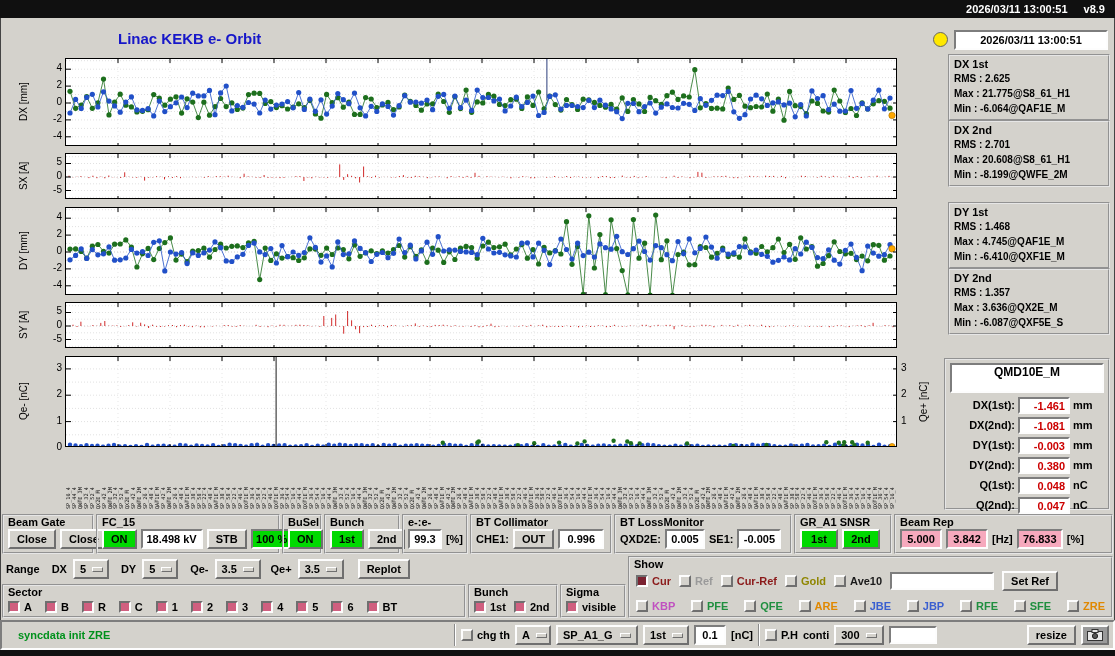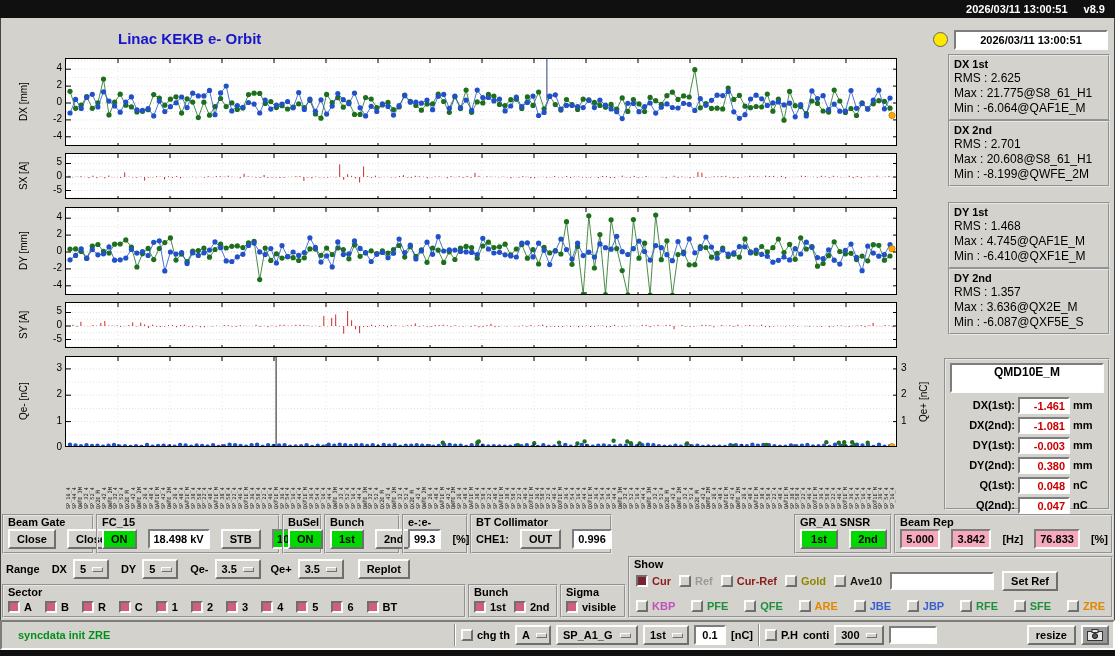--- a/index.html
+++ b/index.html
@@ -23,34 +23,34 @@
 
   .sunken{border:2px solid;border-color:#7d7d7d #fdfdfd #fdfdfd #7d7d7d}
 
   .lamp{position:absolute;left:933px;top:32px;width:15px;height:15px;border-radius:50%;
     background:#ffe800;border:1px solid #666}
   .tsbox{position:absolute;left:954px;top:30px;width:154px;height:20px;background:#fff;
     display:flex;align-items:center;justify-content:center;font-size:11px;font-weight:bold}
 
   .statbox{position:absolute;left:948px;width:162px;border:2px groove #e6e6e6;padding:1px 4px 3px;background:#d4d2cc}
   .stat-title{font-weight:bold;font-size:11px;line-height:14px}
-  .stat-line{font-size:12px;font-weight:normal;line-height:15px;white-space:nowrap}
+  .stat-line{font-size:10px;font-weight:bold;line-height:15px;white-space:nowrap}
 
   .qmdbox{position:absolute;left:944px;top:358px;width:166px;height:152px;border:2px groove #e6e6e6;background:#d4d2cc}
   .qmd-title{margin:3px 4px 2px;background:#fff;text-align:center;font-weight:bold;font-size:12px;
     height:30px;line-height:14px}
   .qmd-row{display:flex;align-items:center;gap:3px;padding:0 11px;height:20px}
   .qmd-label{width:58px;text-align:right;font-size:11px;font-weight:bold}
   .qmd-val{width:52px;background:#fff;color:#cc0000;font-weight:bold;font-size:11px;
     text-align:right;padding:1px 3px;height:17px}
   .qmd-unit{font-size:11px;font-weight:bold}
 
   .grp{position:absolute;border:2px groove #e6e6e6}
   .grp-label{position:absolute;top:0;left:4px;font-size:11px;font-weight:bold;line-height:13px;white-space:nowrap}
-  .grp-row{position:absolute;left:4px;right:3px;bottom:3px;display:flex;align-items:center;gap:11px}
+  .grp-row{position:absolute;left:4px;right:3px;bottom:3px;display:flex;align-items:center;gap:4px}
 
   .btn{background:#d4d2cc;border:2px solid;border-color:#fdfdfd #6f6f6f #6f6f6f #fdfdfd;
     font-family:"Liberation Sans",sans-serif;font-size:11px;font-weight:bold;height:20px;
     display:inline-flex;align-items:center;justify-content:center;padding:0 7px;white-space:nowrap;color:#000}
   .btn-green{background:#00d900}
   .disp{background:#fff;height:20px;display:inline-flex;align-items:center;justify-content:center;
     font-weight:bold;font-size:11px;padding:0 4px;white-space:nowrap;
     border:2px solid;border-color:#7d7d7d #fdfdfd #fdfdfd #7d7d7d}
   .disp-green{background:#00d900}
   .disp-pink{background:#f6a9bd}
@@ -1881,20 +1881,29 @@
 
   <div class="grp" style="left:470px;top:514px;width:142px;height:40px">
     <div class="grp-label">BT Collimator</div>
     <div class="grp-row">
       <span class="lbl">CHE1:</span>
       <button class="btn">OUT</button>
       <span class="disp" style="width:46px">0.996</span>
     </div>
   </div>
 
+  <div class="grp" style="left:614px;top:514px;width:178px;height:40px">
+    <div class="grp-label">BT LossMonitor</div>
+    <div class="grp-row">
+      <span class="lbl">QXD2E:</span>
+      <span class="disp" style="width:40px">0.005</span>
+      <span class="lbl">SE1:</span>
+      <span class="disp" style="width:44px">-0.005</span>
+    </div>
+  </div>
 
   <div class="grp" style="left:794px;top:514px;width:98px;height:40px">
     <div class="grp-label">GR_A1 SNSR</div>
     <div class="grp-row">
       <button class="btn btn-green" style="width:38px">1st</button>
       <button class="btn btn-green" style="width:38px">2nd</button>
     </div>
   </div>
 
   <div class="grp" style="left:894px;top:514px;width:219px;height:40px">

